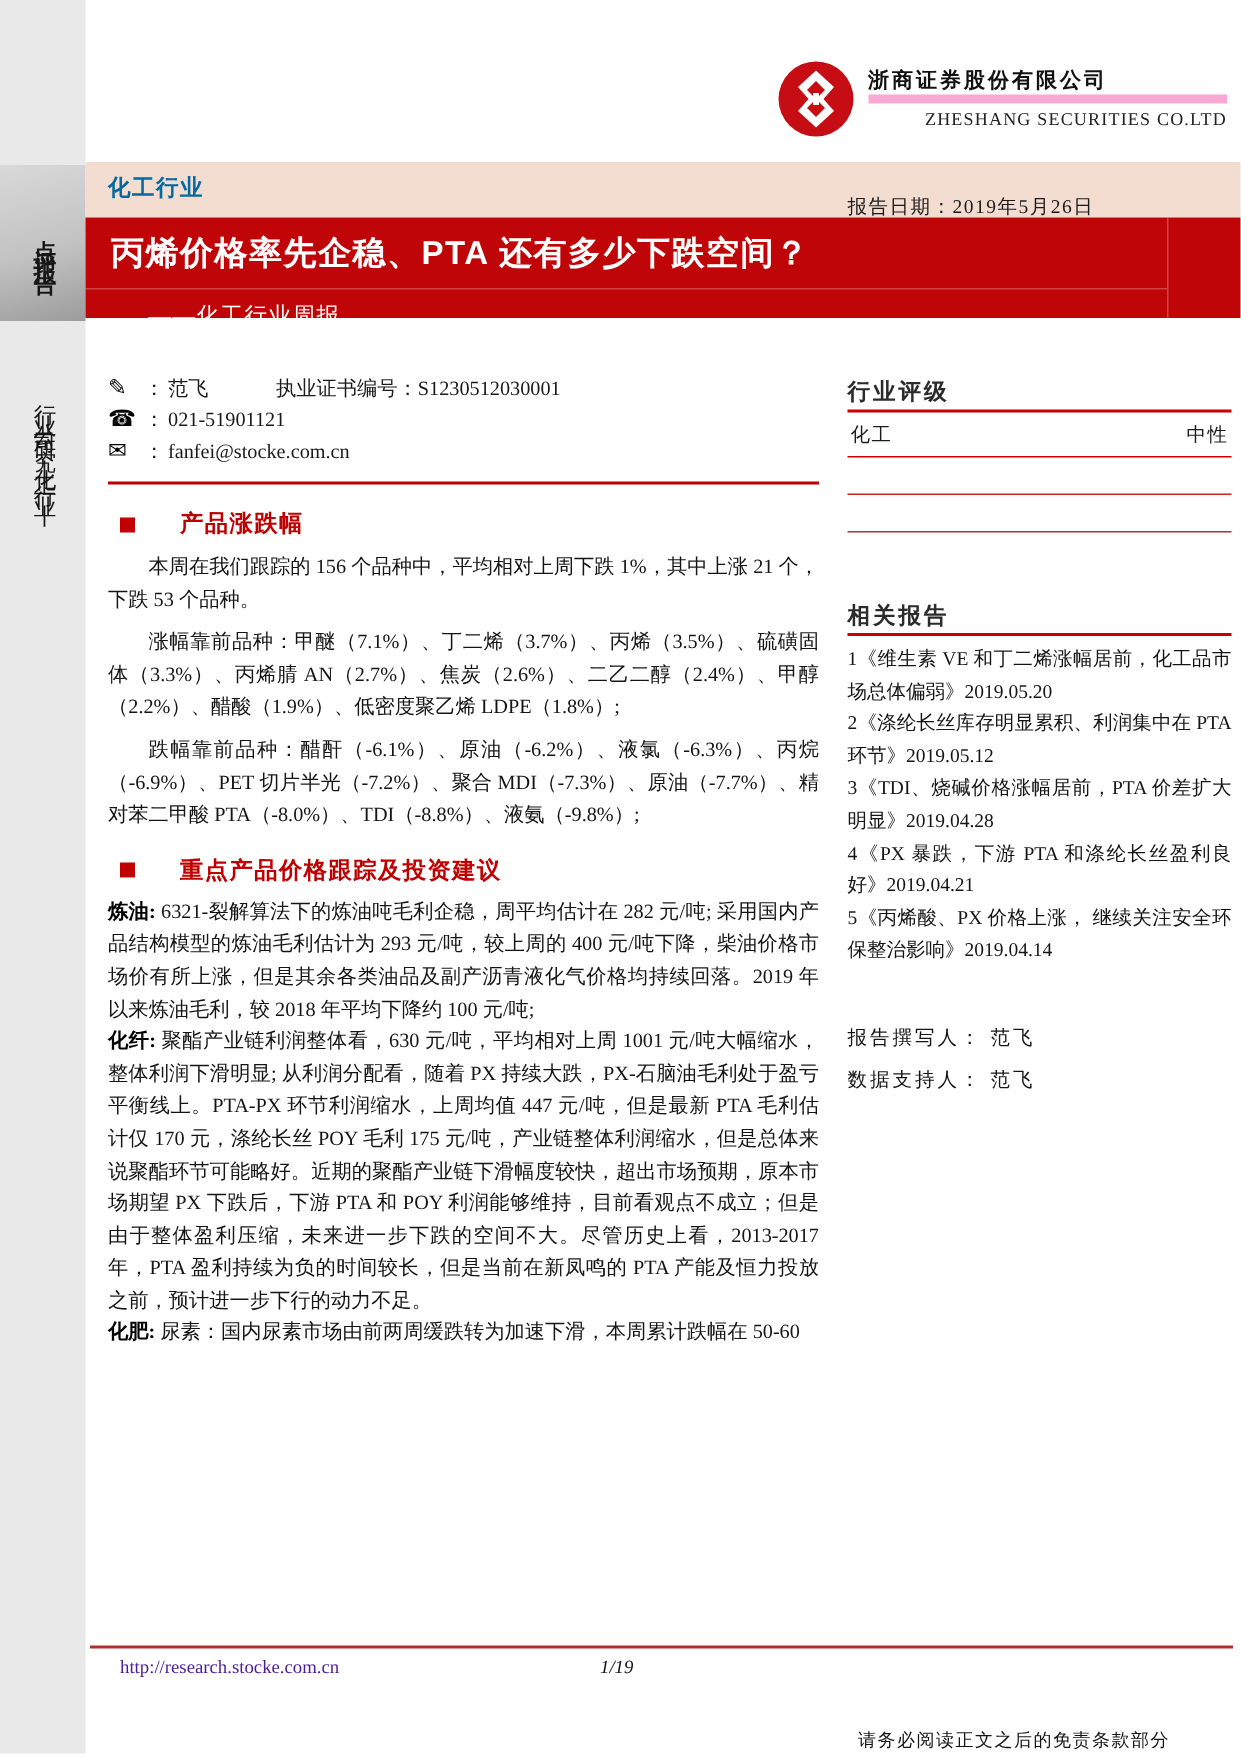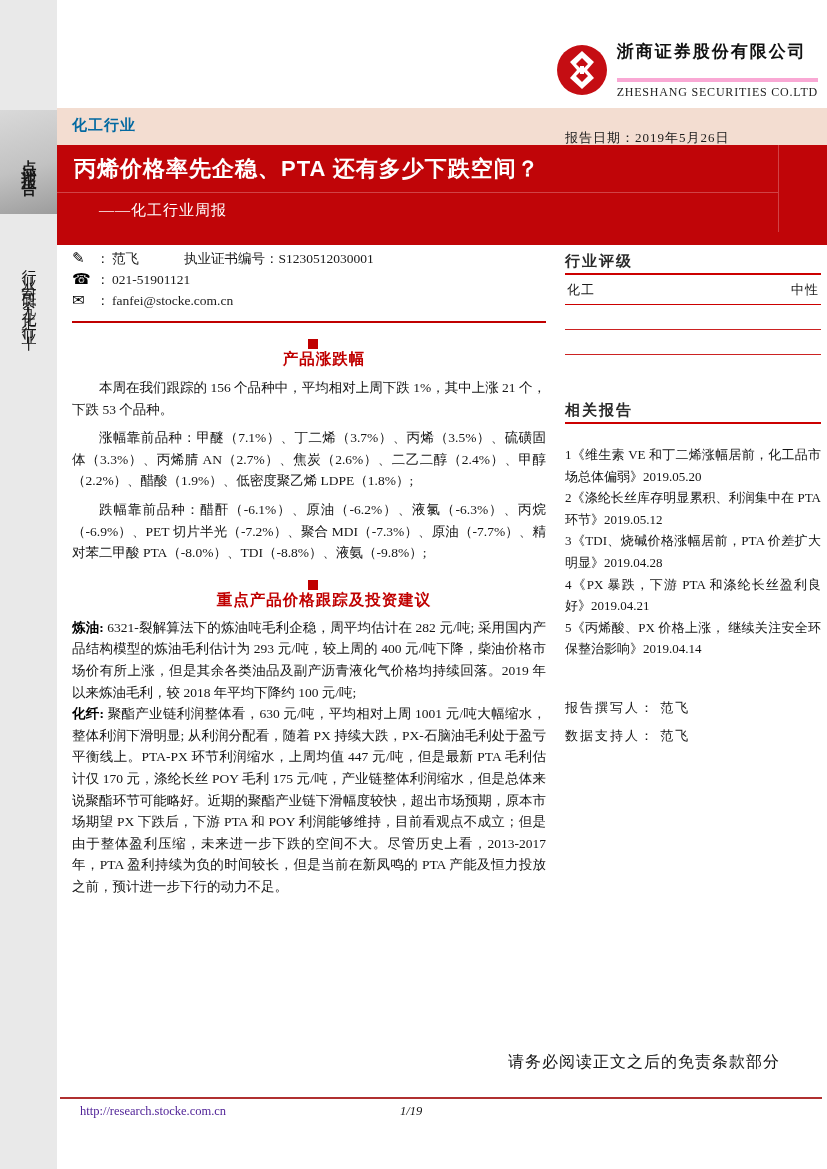--- a/index.html
+++ b/index.html
@@ -25,56 +25,56 @@
   }
   .vertical-research span{
     writing-mode:vertical-rl;text-orientation:upright;
     font-size:15px;letter-spacing:6px;color:#161616;
   }
   
   .logo-row{position:absolute;top:40px;right:9px;display:flex;align-items:center;gap:9px;}
   .logo-mark{width:52px;height:52px;flex:0 0 aupx;}
   .logo-names{display:flex;flex-direction:column;}
   .logo-cn{
-    font-weight:bold;font-size:17px;letter-spacing:2px;color:#111;
-    border-bottom:4px solid #f9a8d4;padding-bottom:15px;white-space:nowrap;
-  }
-  .logo-en{font-size:12px;letter-spacing:0.8px;color:#222;margin-top:3px;white-space:nowrap;}
+    font-weight:bold;font-size:14px;letter-spacing:2px;color:#111;
+    border-bottom:6px solid #f9a8d4;padding-bottom:0;white-space:nowrap;
+  }
+  .logo-en{font-size:12px;letter-spacing:0.8px;color:#222;margin-top:3px;white-space:nowrap;margin-left:38px;}
   
   .pink-bar{
     position:absolute;left:57px;top:108px;width:770px;height:37px;background:#f3ddd1;
   }
   .pink-bar .industry{
     position:absolute;left:15px;top:8px;color:#0369a1;font-weight:bold;font-size:15px;
     font-family:"Liberation Sans","DejaVu Sans",sans-serif;letter-spacing:1px;
   }
   .pink-bar .report-date{
     position:absolute;left:508px;top:10px;font-size:13px;color:#1a1a1a;letter-spacing:1px;margin-top:11px;
   }
   
   .red-banner{
-    position:absolute;left:57px;top:145px;width:770px;height:100px;background:#c00508;
+    position:absolute;left:57px;top:145px;width:770px;height:67px;background:#c00508;
   }
   .red-banner .title{
     position:absolute;left:17px;top:9px;color:#ffffff;font-weight:bold;font-size:22px;
     font-family:"Liberation Sans","DejaVu Sans",sans-serif;letter-spacing:1px;white-space:nowrap;
   }
   .red-banner .subtitle{
     position:absolute;left:42px;top:56px;color:#ffffff;font-size:15px;letter-spacing:1px;
   }
   .banner-hline{position:absolute;left:0;top:47px;width:721px;height:1px;background:rgba(255,255,255,0.25);}
   .banner-vline{position:absolute;left:721px;top:0;width:1px;height:87px;background:rgba(255,255,255,0.25);}
   
   .main-col{position:absolute;left:72px;top:248px;width:474px;}
   .contact-block{border-bottom:2px solid #c00000;padding-bottom:10px;}
   .contact-row{display:flex;align-items:baseline;font-size:13.5px;line-height:21px;}
   .contact-row .cicon{width:24px;font-size:15px;color:#000;flex:0 0 24px;font-family:"DejaVu Sans",sans-serif;}
   .contact-row .sep{width:16px;flex:0 0 16px;}
   .contact-row .cname{min-width:72px;display:inline-block;}
-  .section-head{display:flex;align-items:center;margin-top:16px;margin-bottom:6px;flex-direction:column;}
+  .section-head{display:flex;align-items:center;margin-top:16px;margin-bottom:6px;}
   .section-bullet{width:10px;height:10px;background:#c00000;margin-left:8px;flex:0 0 10px;}
   .section-title{
     color:#c00000;font-weight:bold;font-size:15.5px;margin-left:30px;
     font-family:"Liberation Sans","DejaVu Sans",sans-serif;letter-spacing:1px;
   }
   .para{
     font-size:13.5px;line-height:21.6px;text-align:justify;text-indent:2em;
     margin:7px 0;color:#141414;
   }
   .lpara{
@@ -86,29 +86,29 @@
   .rc-heading{
     font-family:"Liberation Sans","DejaVu Sans",sans-serif;font-weight:bold;font-size:15px;
     color:#2b2b2b;letter-spacing:2px;padding-bottom:2px;border-bottom:2.5px solid #cc0000;
   }
   .rating-row{
     display:flex;justify-content:space-between;font-size:13px;
     padding:6px 2px 5px 2px;border-bottom:1.5px solid #cc0000;letter-spacing:1px;
   }
   .empty-row{height:24px;border-bottom:1px solid #cc2222;}
   .related-block{margin-top:46px;}
-  .related-list{margin-top:20px;}
+  .related-list{margin-top:4px;}
   .related-item{font-size:13px;line-height:21.6px;text-align:justify;color:#141414;}
   .credits{margin-top:34px;}
   .credit-line{font-size:13px;line-height:28px;letter-spacing:2px;color:#141414;}
   
   .footer-line{position:absolute;left:60px;top:1097px;width:762px;height:2px;background:#b03030;}
   .footer-url{position:absolute;left:46px;top:1104px;font-size:12.5px;color:#4c1d95;text-decoration:none;margin-left:34px;}
   .footer-page{position:absolute;left:400px;top:1104px;font-size:12.5px;color:#141414;font-style:italic;}
-  .footer-disclaimer{position:absolute;right:47px;top:1052px;font-size:16px;color:#141414;letter-spacing:1px;}
+  .footer-disclaimer{position:absolute;right:47px;top:1152px;font-size:12px;color:#141414;letter-spacing:1px;}
 </style>
 </head>
 <body>
 
 <div class="left-strip">
   <div class="report-type-box">
     <span>点评报告</span>
   </div>
   <div class="vertical-research">
     <span>行业公司研究丨化工行业丨</span>
@@ -169,20 +169,21 @@
   <p class="para">本周在我们跟踪的 156 个品种中，平均相对上周下跌 1%，其中上涨 21 个，下跌 53 个品种。</p>
   <p class="para">涨幅靠前品种：甲醚（7.1%）、丁二烯（3.7%）、丙烯（3.5%）、硫磺固体（3.3%）、丙烯腈 AN（2.7%）、焦炭（2.6%）、二乙二醇（2.4%）、甲醇（2.2%）、醋酸（1.9%）、低密度聚乙烯 LDPE（1.8%）;</p>
   <p class="para">跌幅靠前品种：醋酐（-6.1%）、原油（-6.2%）、液氯（-6.3%）、丙烷（-6.9%）、PET 切片半光（-7.2%）、聚合 MDI（-7.3%）、原油（-7.7%）、精对苯二甲酸 PTA（-8.0%）、TDI（-8.8%）、液氨（-9.8%）;</p>
 
   <div class="section-head">
     <span class="section-bullet"></span>
     <span class="section-title">重点产品价格跟踪及投资建议</span>
   </div>
   <p class="lpara"><span class="plabel">炼油:</span><span> 6321-裂解算法下的炼油吨毛利企稳，周平均估计在 282 元/吨; 采用国内产品结构模型的炼油毛利估计为 293 元/吨，较上周的 400 元/吨下降，柴油价格市场价有所上涨，但是其余各类油品及副产沥青液化气价格均持续回落。2019 年以来炼油毛利，较 2018 年平均下降约 100 元/吨;</span></p>
   <p class="lpara"><span class="plabel">化纤:</span><span> 聚酯产业链利润整体看，630 元/吨，平均相对上周 1001 元/吨大幅缩水，整体利润下滑明显; 从利润分配看，随着 PX 持续大跌，PX-石脑油毛利处于盈亏平衡线上。PTA-PX 环节利润缩水，上周均值 447 元/吨，但是最新 PTA 毛利估计仅 170 元，涤纶长丝 POY 毛利 175 元/吨，产业链整体利润缩水，但是总体来说聚酯环节可能略好。近期的聚酯产业链下滑幅度较快，超出市场预期，原本市场期望 PX 下跌后，下游 PTA 和 POY 利润能够维持，目前看观点不成立；但是由于整体盈利压缩，未来进一步下跌的空间不大。尽管历史上看，2013-2017 年，PTA 盈利持续为负的时间较长，但是当前在新凤鸣的 PTA 产能及恒力投放之前，预计进一步下行的动力不足。</span></p>
+  <p class="lpara"><span class="plabel">化肥:</span><span> 尿素：国内尿素市场由前两周缓跌转为加速下滑，本周累计跌幅在 50-60</span></p>
 </div>
 
 <div class="right-col">
   <div class="rc-heading">行业评级</div>
   <div class="rating-row">
     <span>化工</span>
     <span>中性</span>
   </div>
   <div class="empty-row"></div>
   <div class="empty-row"></div>

